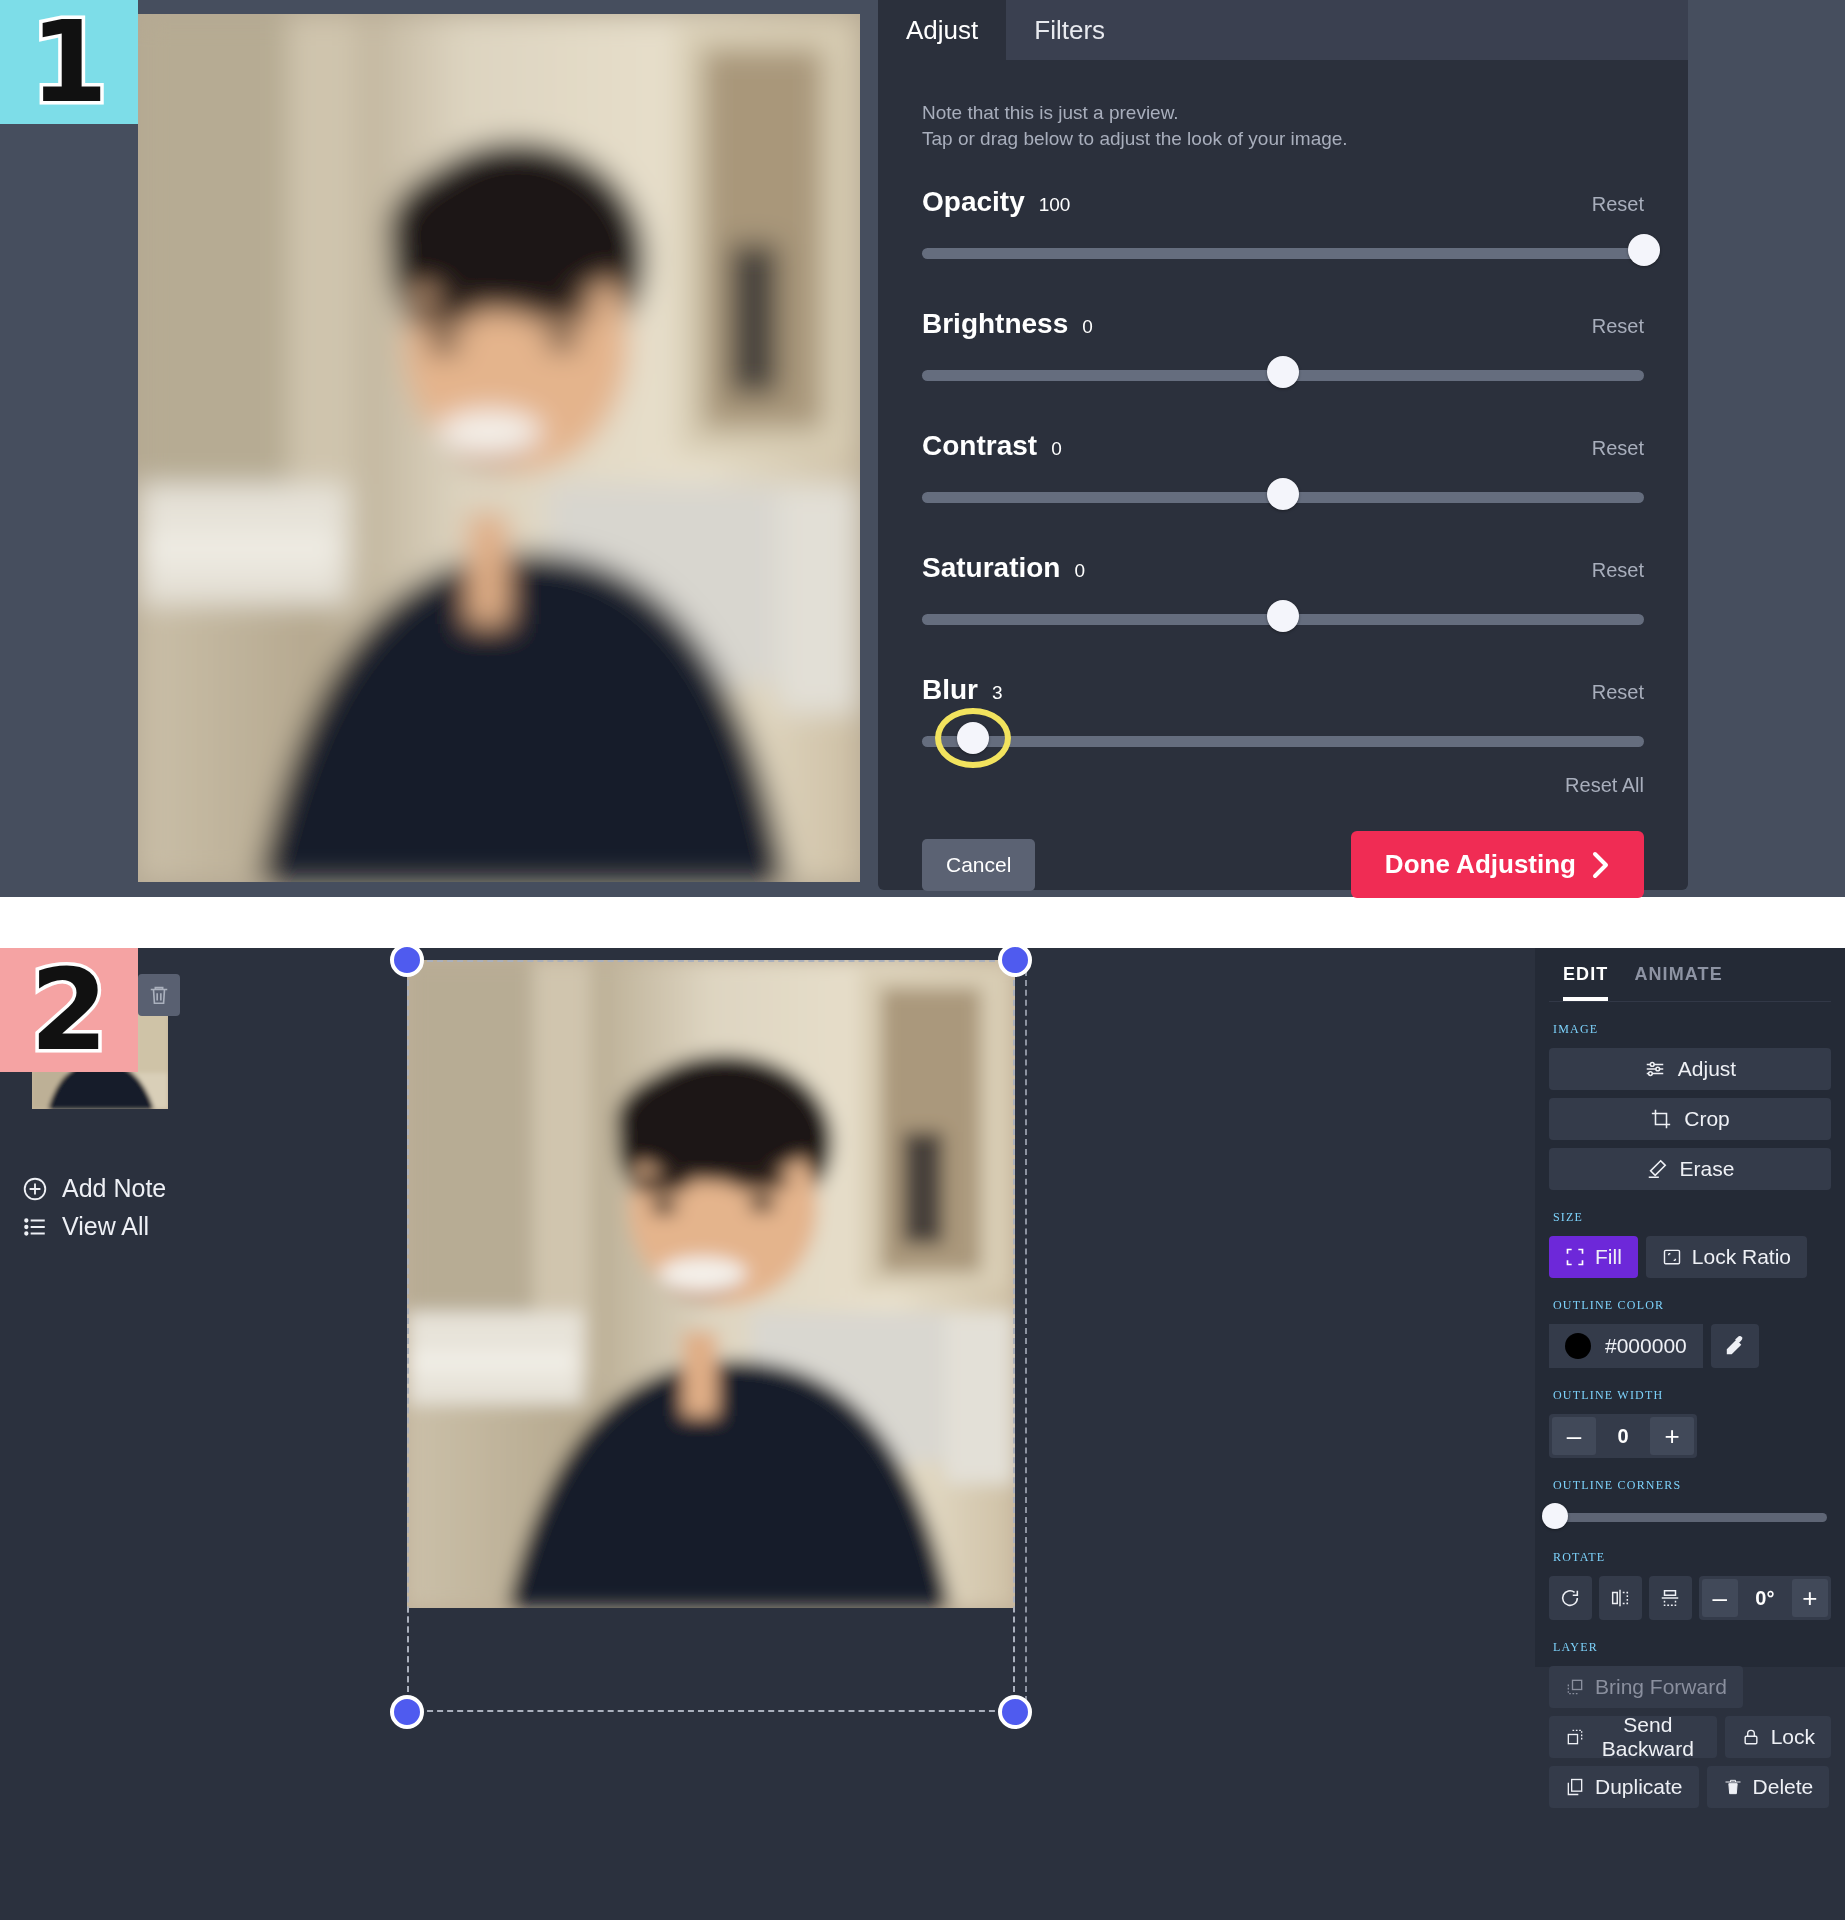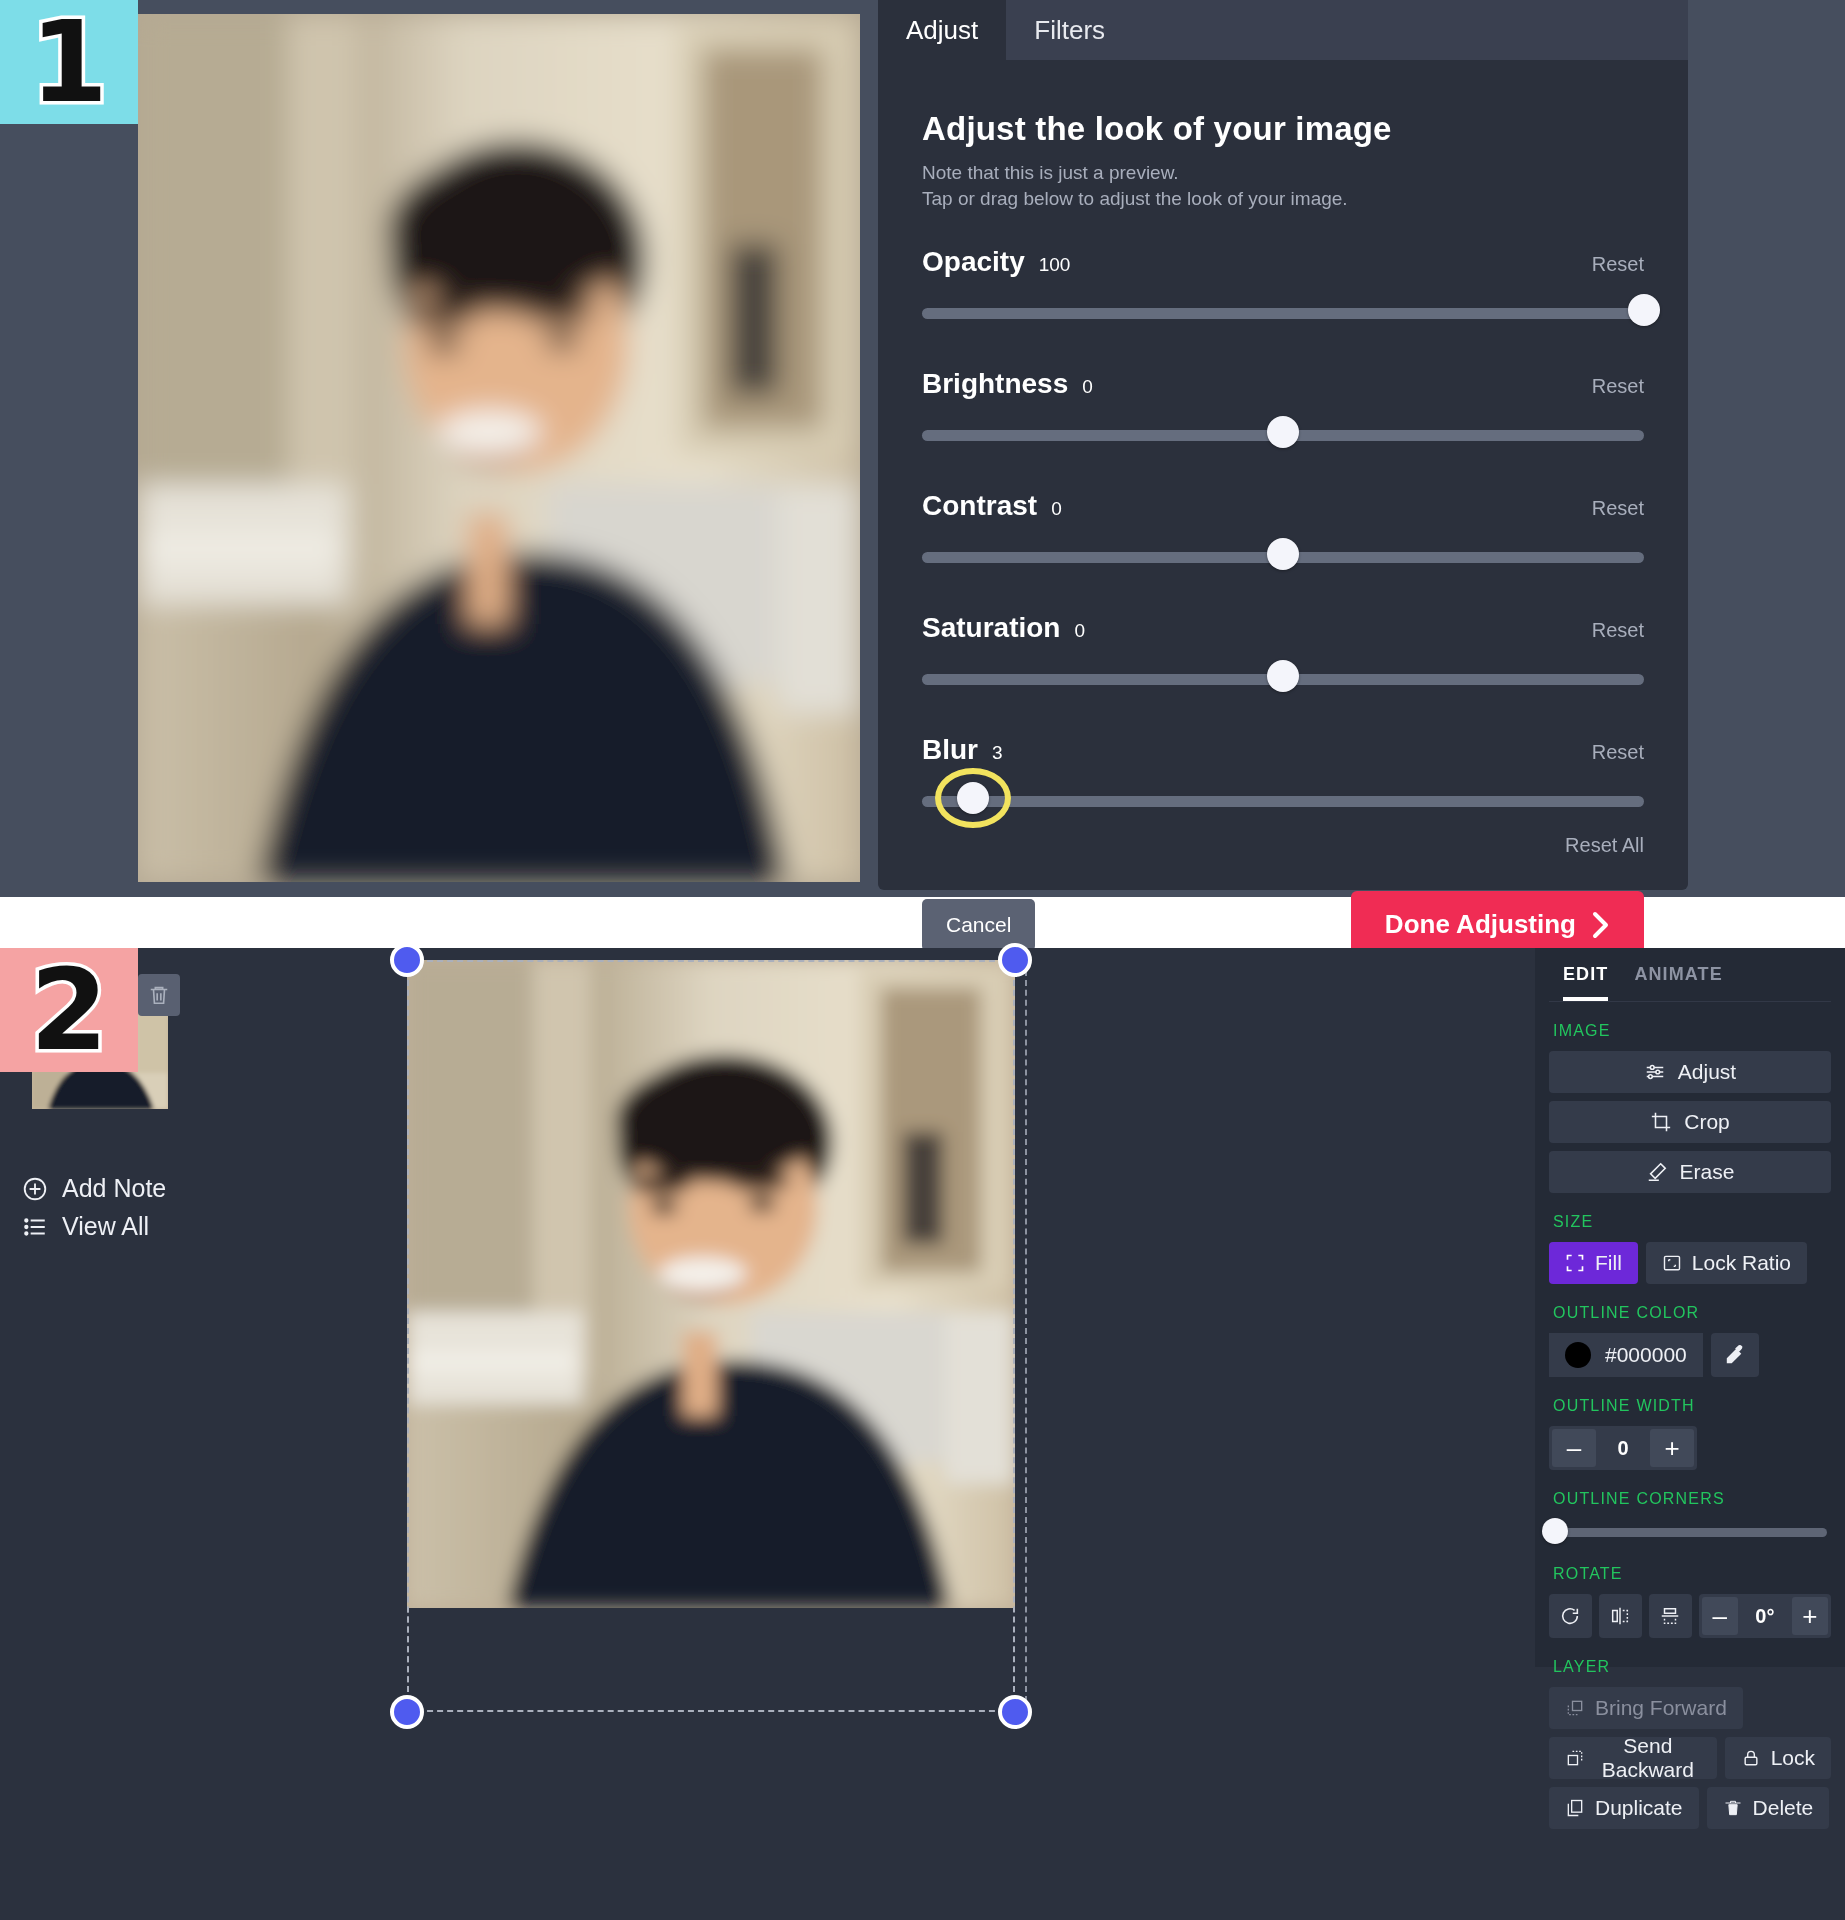--- a/index.html
+++ b/index.html
@@ -179,22 +179,23 @@
   .sb-tabs {
     display: flex; gap: 26px; padding: 16px 14px 0 14px;
     border-bottom: 1px solid #323847;
   }
   .sb-tab {
     font-size: 18px; font-weight: 700; letter-spacing: 1.1px;
     padding-bottom: 12px; color: #8d93a3;
   }
   .sb-tab.active { color: #ffffff; border-bottom: 4px solid #ffffff; }
   .sb-section {
-    font-size: 16px; letter-spacing: 1.2px; color: #22c55e;
+    font-size: 12px; letter-spacing: 1.2px; color: #7dd3fc;
     margin: 20px 0 11px 4px;
+    font-family: Liberation Serif, serif;
   }
   .sb-btn {
     width: 100%; height: 42px; border-radius: 4px;
     background: #343b4a; color: #eef0f5; border: 0;
     font-size: 21px; display: flex; align-items: center;
     justify-content: center; gap: 12px; margin-bottom: 8px; cursor: pointer;
   }
   .sb-row { display: flex; gap: 8px; }
   .chip {
     height: 42px; border-radius: 4px; background: #343b4a;
@@ -283,21 +284,20 @@
       </svg>
     </div>
 
     <div class="adjust-card">
       <div class="tabbar">
         <div class="tab active">Adjust</div>
         <div class="tab inactive">Filters</div>
       </div>
 
       <div class="card-body">
-        <div class="card-title">Adjust the look of your image</div>
         <div class="card-sub">
           <div>Note that this is just a preview.</div>
           <div>Tap or drag below to adjust the look of your image.</div>
         </div>
 
         <div class="slider-group">
           <div class="slider-head">
             <div>
               <span class="slider-name">Opacity</span><span class="slider-val">100</span>
             </div>

